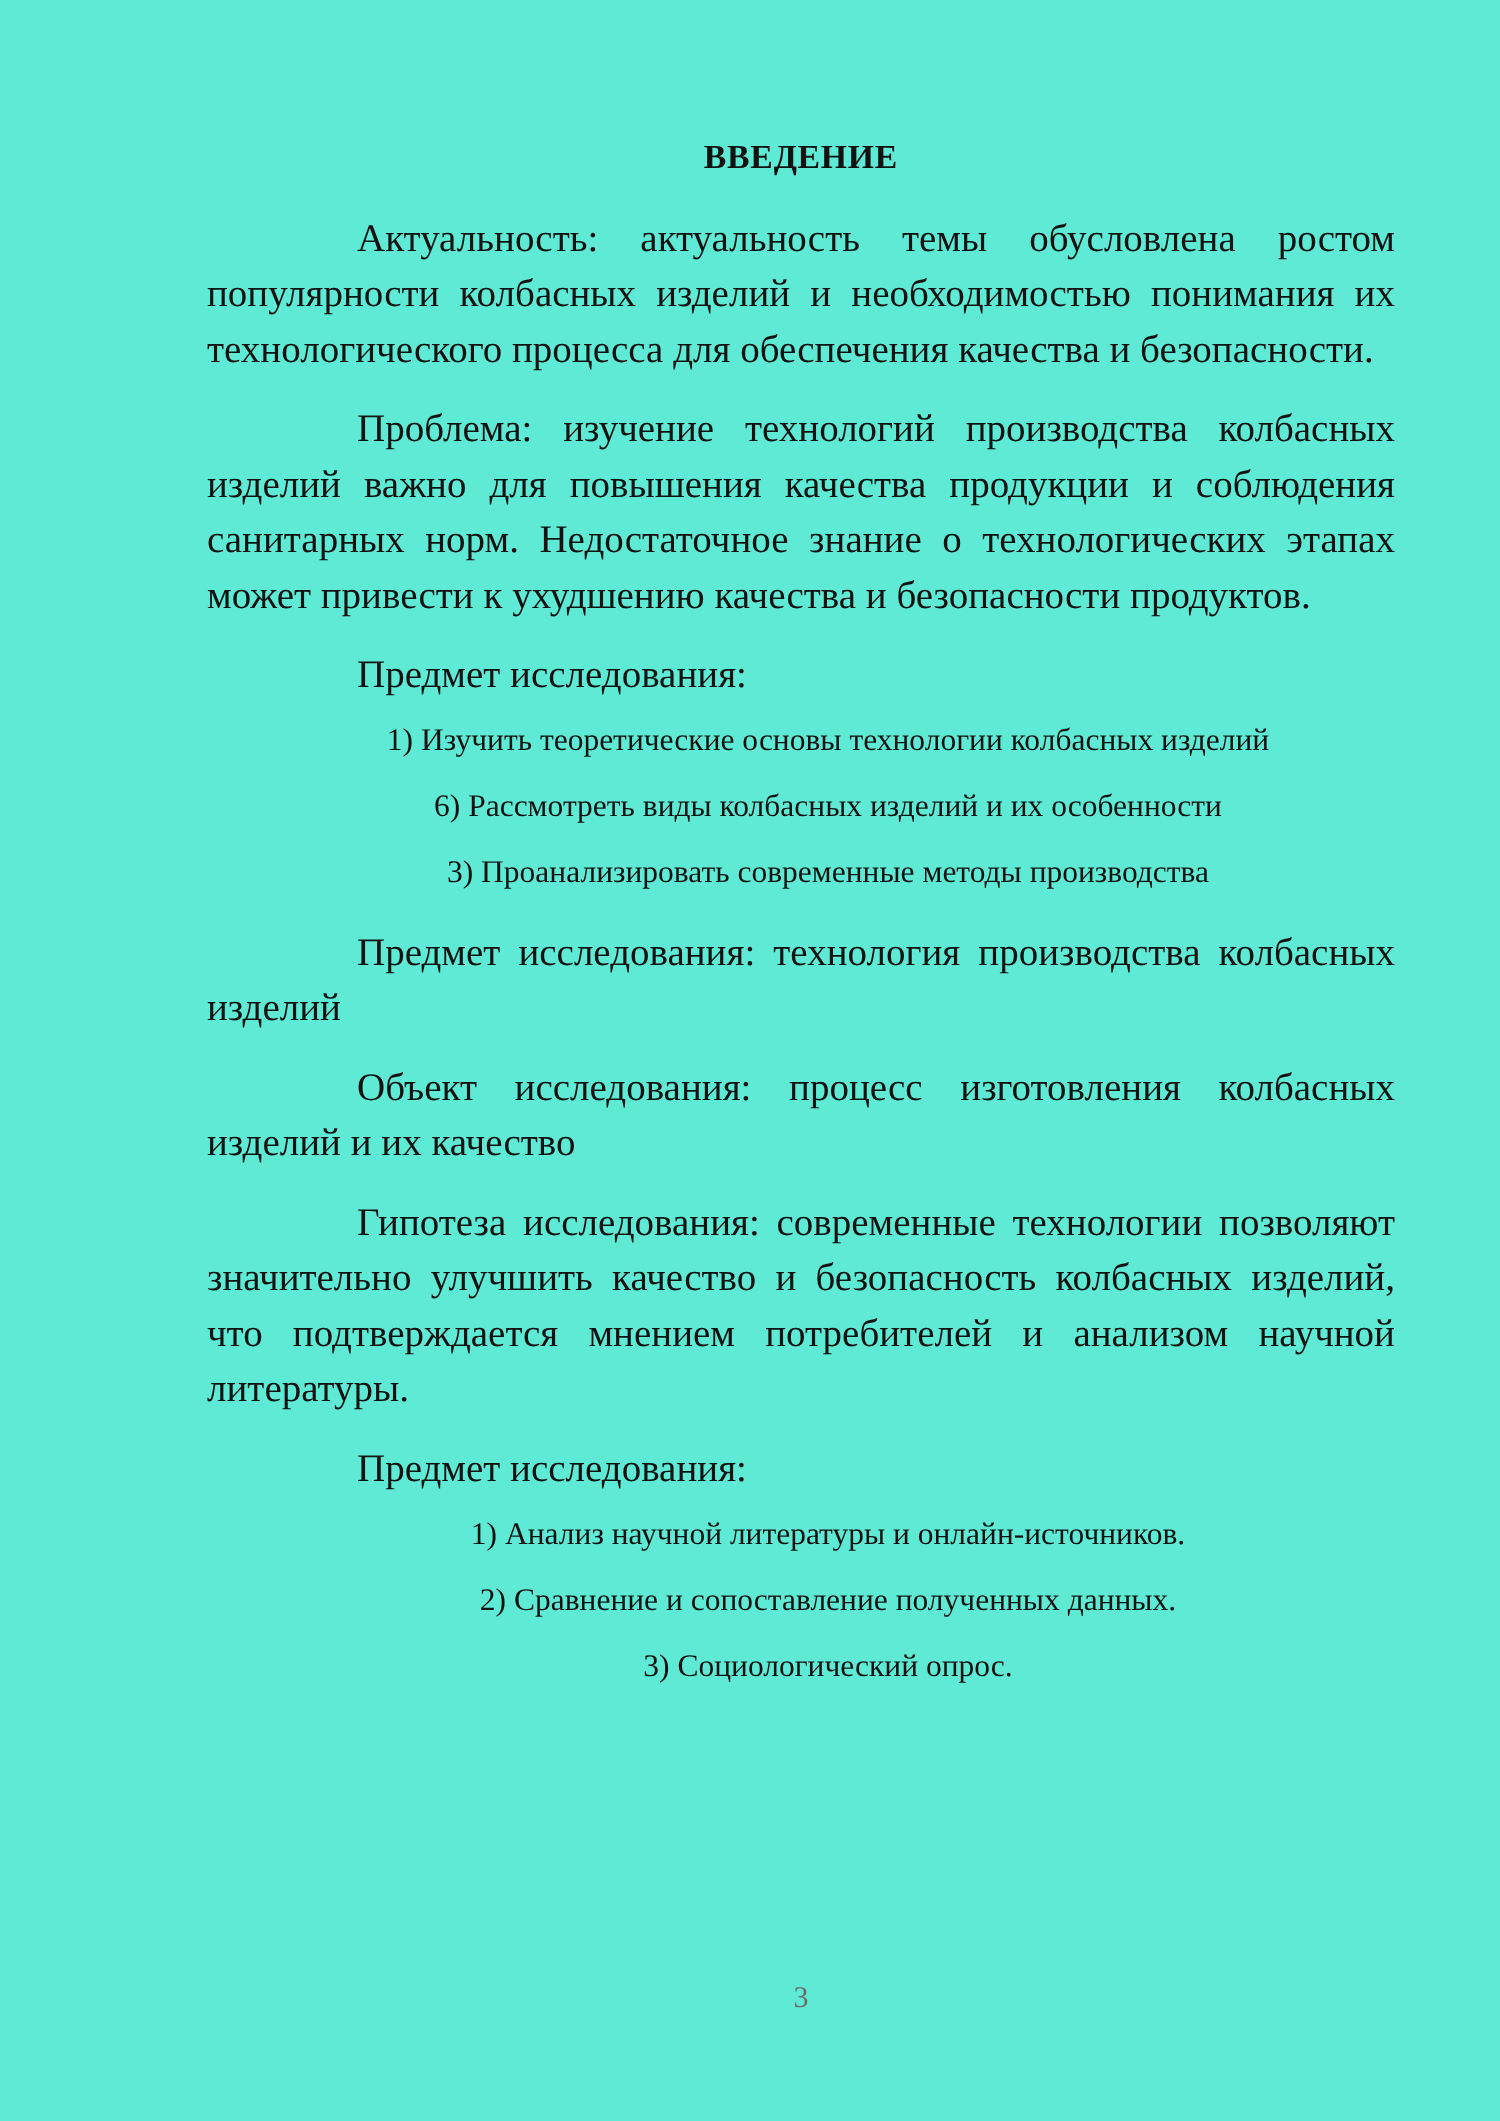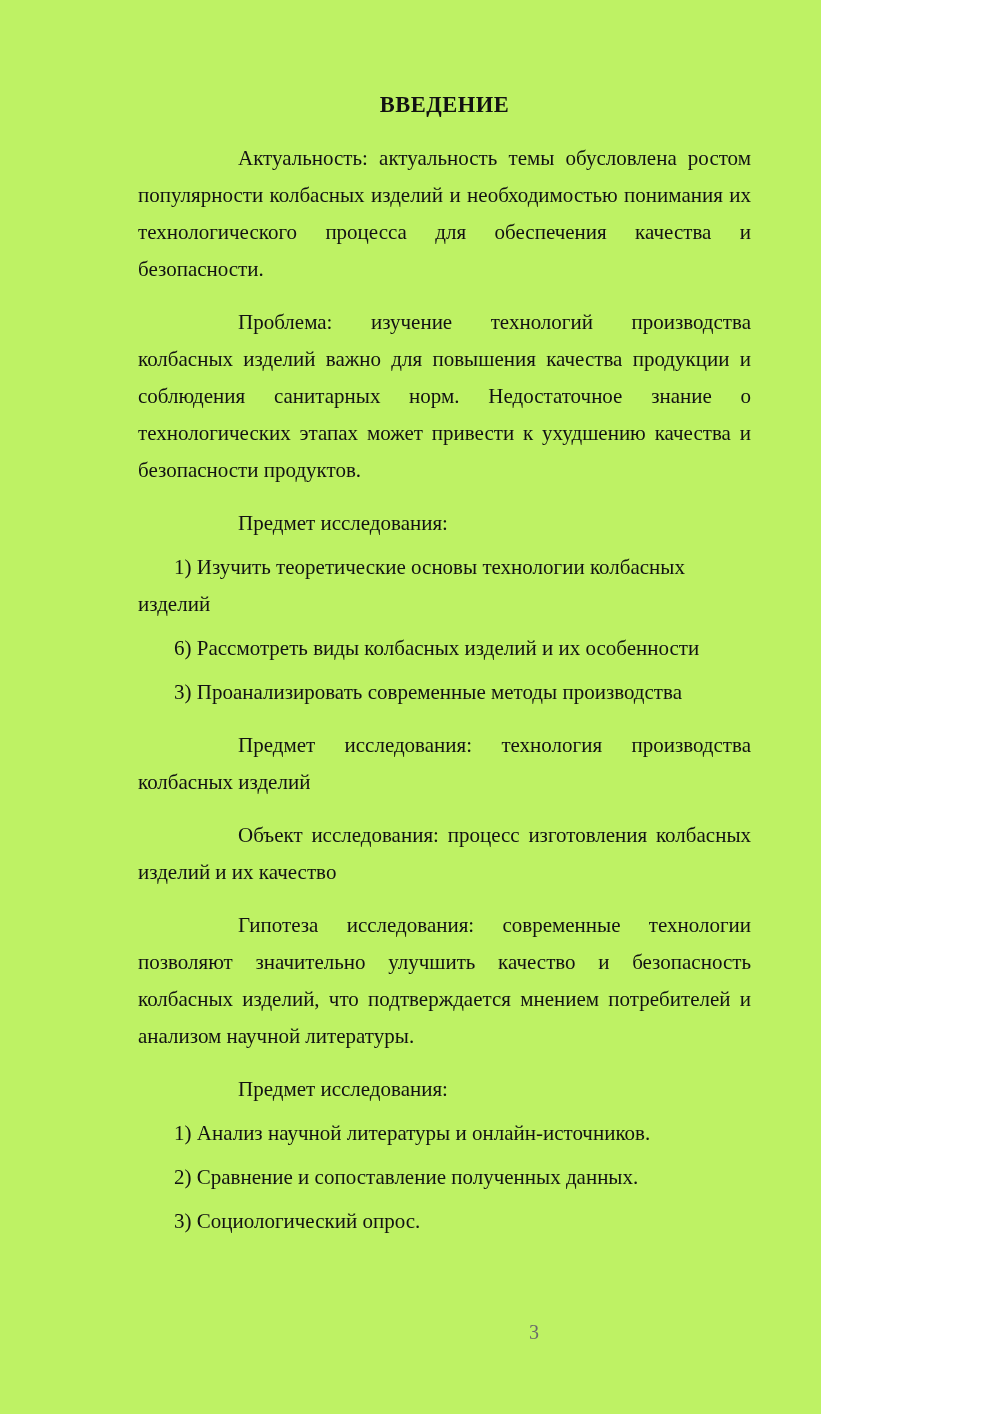--- a/index.html
+++ b/index.html
@@ -2,50 +2,50 @@
 <html><head>
 <meta charset="utf-8">
 <style>
   html, body {
     margin: 0;
     padding: 0;
     background: #ffffff;
   }
   .page {
     position: relative;
-    width: 821px;
+    width: 1000px;
     height: 1414px;
-    background: #bef264;
+    background: #5eead4;
     font-family: "Liberation Serif", "DejaVu Serif", serif;
     color: #121212;
     box-sizing: border-box;
     padding: 90px 70px 0 138px;
     overflow: hidden;
   }
   .doc-title {
     font-size: 22.5px;
     line-height: 30px;
     font-weight: bold;
     text-align: center;
     letter-spacing: 0.5px;
     margin: 0 0 20px 0;
   }
   .para {
-    font-size: 21px;
+    font-size: 26px;
     line-height: 37px;
     margin: 16px 0 7px 0;
     text-align: justify;
     text-align-last: left;
     text-indent: 100px;
   }
   .list-item {
     font-size: 21px;
     line-height: 37px;
     margin: 0 0 7px 0;
-    text-align: left;
+    text-align: center;
     text-indent: 36px;
   }
   .page-number {
     position: absolute;
     top: 1320px;
     left: 138px;
     width: 792px;
     text-align: center;
     font-size: 20px;
     line-height: 24px;

